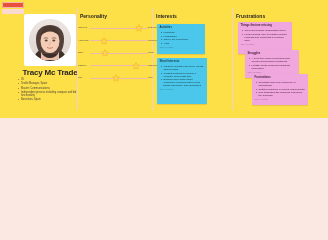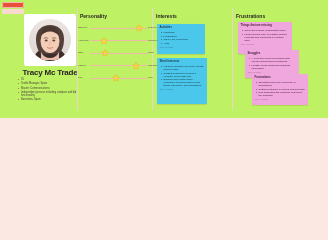--- a/index.html
+++ b/index.html
@@ -2,21 +2,21 @@
 <html><head>
 <meta charset="utf-8">
 <style>
   html,body{margin:0;padding:0;}
   body{
     width:328px;height:118px;overflow:hidden;
     background:#fbe8e2;
     font-family:"Liberation Sans", sans-serif;
     position:relative;
   }
-  .board{position:absolute;inset:0;background:#bef264;}
+  .board{position:absolute;inset:0;background:#fde047;}
 
   
   .tab{position:absolute;left:2px;top:2px;width:22px;height:6px;border-radius:2px;
        background:#e8503a;box-shadow:0 0 0 1px #f3b7ab inset;}
   .tab-sub{position:absolute;left:2px;top:9px;width:22px;height:5px;border-radius:1px;
        background:#fad9d1;}
 
   
   .profile-card{position:absolute;left:24px;top:14px;width:52px;height:52px;background:#ffffff;
        border-radius:2px;display:flex;align-items:center;justify-content:center;}

